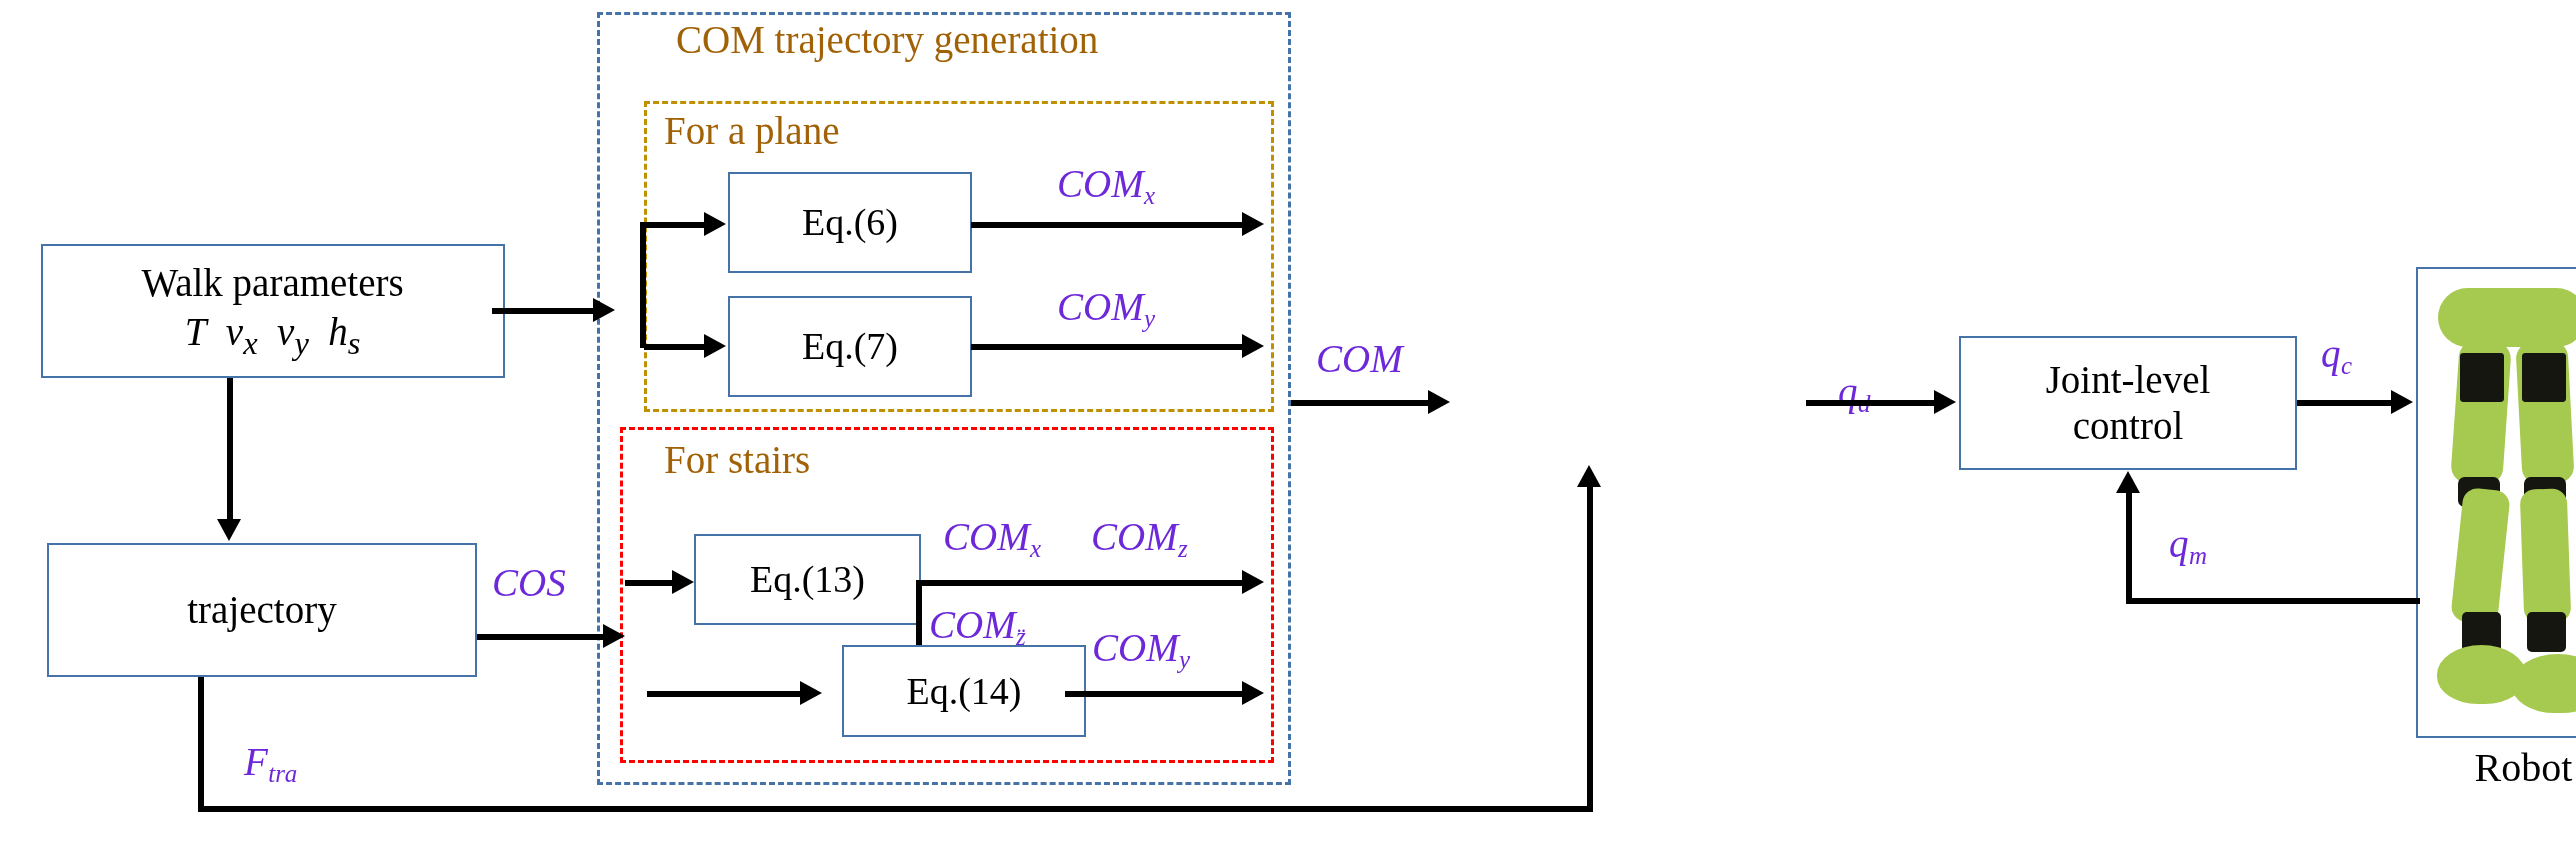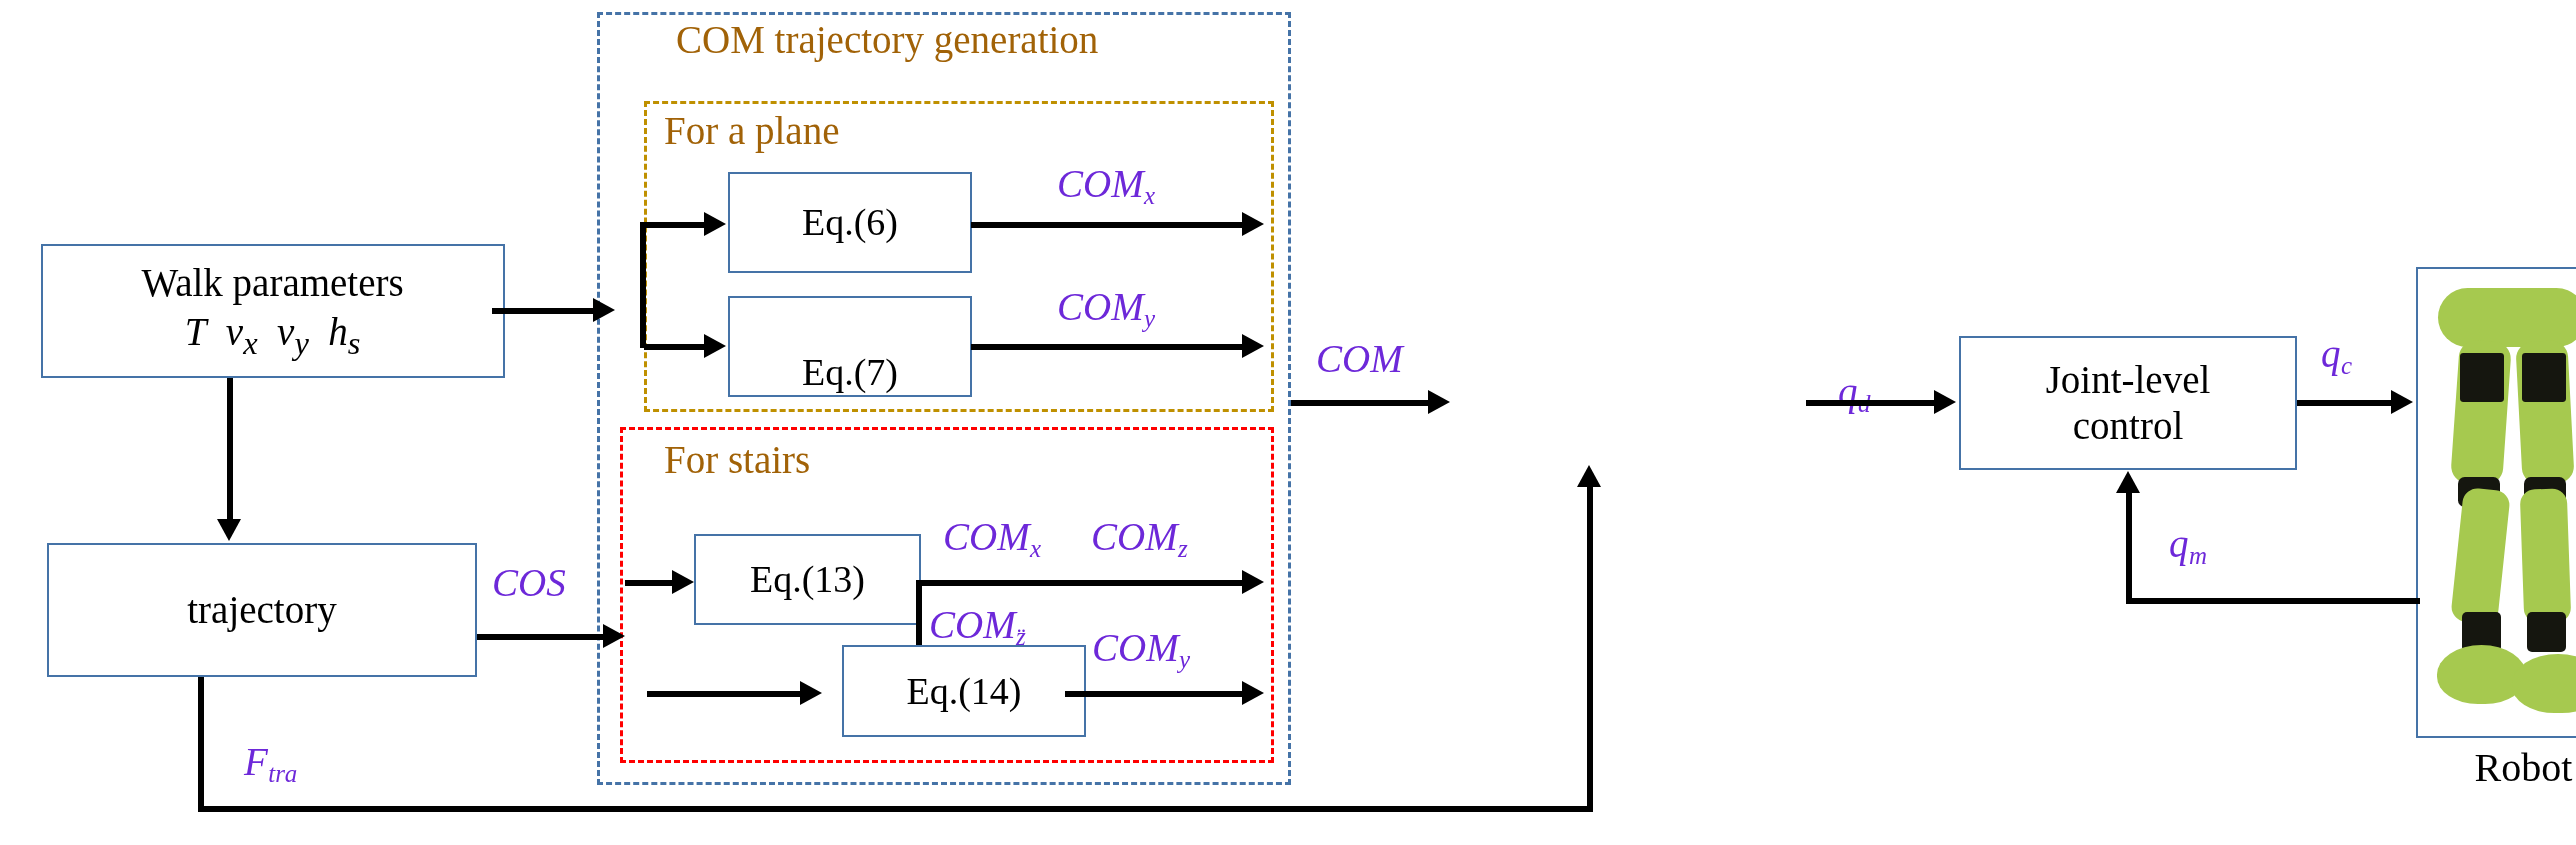--- a/index.html
+++ b/index.html
@@ -173,21 +173,21 @@
     <span>Eq.(6)</span>
   </div>
   <div class="hline" style="left:971px; top:222px; width:277px;"></div>
   <div class="arrow-r" style="left:1242px; top:212px;"></div>
   <div class="lbl" style="left:1057px; top:161px;">
     <span>COM</span><sub>x</sub>
   </div>
 
   <div class="hline" style="left:644px; top:344px; width:69px;"></div>
   <div class="arrow-r" style="left:704px; top:334px;"></div>
-  <div class="block small" style="left:728px; top:296px; width:244px; height:101px; font-style:normal;align-items:flex-end;">
+  <div class="block small" style="left:728px; top:296px; width:244px; height:101px; font-style:normal;">
     <span>Eq.(7)</span>
   </div>
   <div class="hline" style="left:971px; top:344px; width:277px;"></div>
   <div class="arrow-r" style="left:1242px; top:334px;"></div>
   <div class="lbl" style="left:1057px; top:284px;">
     <span>COM</span><sub>y</sub>
   </div>
 
   <div class="vline" style="left:640px; top:222px; height:126px;"></div>
 

